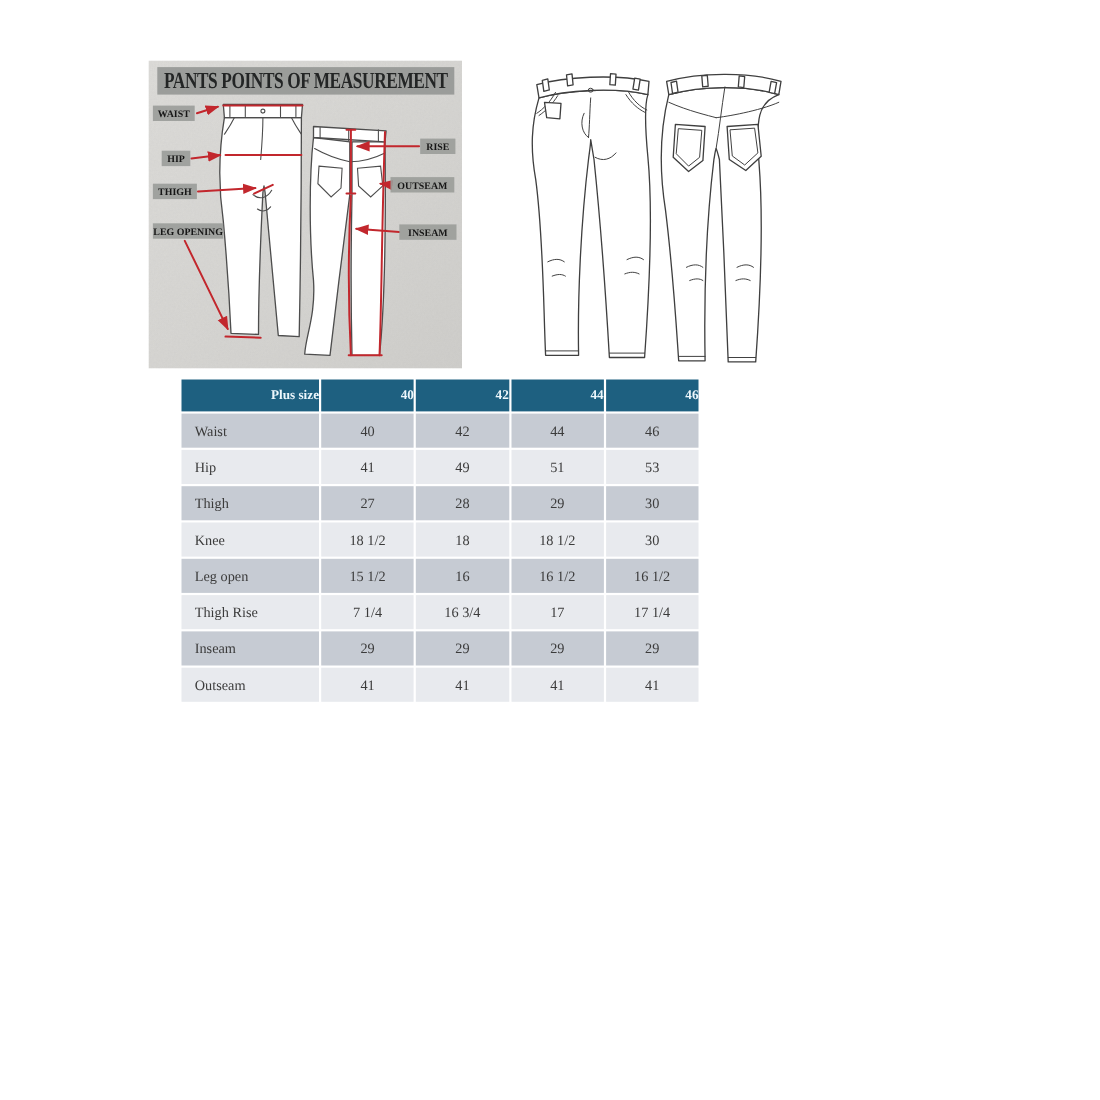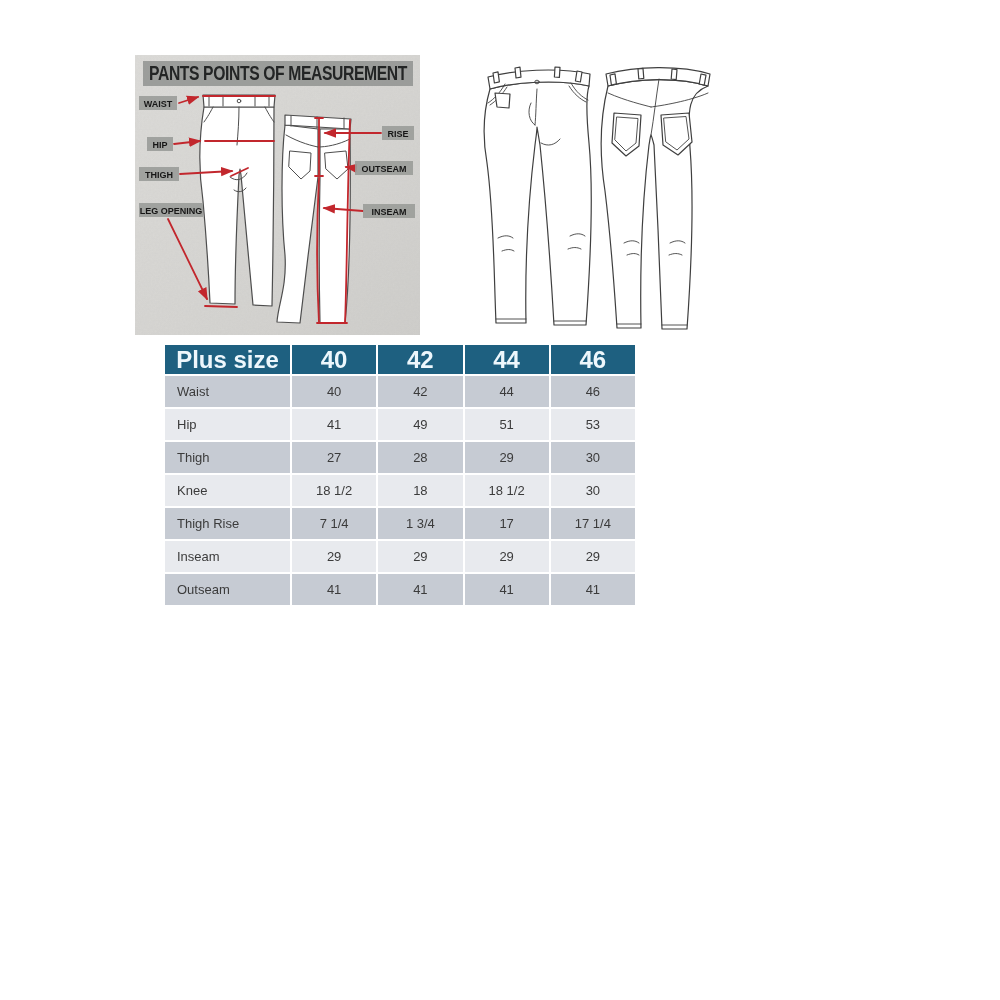--- a/index.html
+++ b/index.html
@@ -1,17 +1,17 @@
 <!DOCTYPE html>
 <html style="--accent_red: #c2272d; --table_header_bg: #1e6080; --table_header_text: #edf7fc; --row_dark: #c6cbd3; --row_light: #e8eaee; --cell_text: #3b3b3b; --diagram_bg: #d8d7d4; --diagram_label_bg: #9a9c99; --diagram_label_text: #161616; --banner_bg: #8d908e; --banner_text: #232525;"><head>
 <meta charset="utf-8">
 <style>
   html,body{margin:0;padding:0;background:#fff;}
   .canvas{position:relative;width:1000px;height:1000px;background:#fff;overflow:hidden;
-          font-family:Liberation Sans, sans-serif;}
+          font-family:Liberation Serif, serif;}
 
   
   .diagram{position:absolute;left:135px;top:55px;width:285px;height:280px;}
   .diagram svg{display:block;}
   .banner-rect{fill:var(--banner_bg);opacity:.82;}
   .banner-text{fill:var(--banner_text);font-weight:bold;font-size:21px;letter-spacing:-.5px;}
   .lblbox{fill:var(--diagram_label_bg);opacity:.9;}
   .lbltxt{fill:var(--diagram_label_text);font-weight:bold;font-size:9px;}
   .sketch{stroke:#4d4d4d;stroke-width:1.2;fill:#ffffff;stroke-linejoin:round;stroke-linecap:round;}
   .sketch-line{stroke:#4d4d4d;stroke-width:1;fill:none;stroke-linecap:round;}
@@ -22,21 +22,21 @@
   .flats{position:absolute;left:478px;top:33px;width:240px;height:302px;}
   .flat{stroke:#3f3f3f;stroke-width:1.2;fill:#ffffff;stroke-linejoin:round;stroke-linecap:round;}
   .flat-line{stroke:#3f3f3f;stroke-width:.9;fill:none;stroke-linecap:round;}
 
   
   .size-chart{position:absolute;left:163px;top:343px;width:474px;}
   table.sizes{border-collapse:separate;border-spacing:2px;width:474px;table-layout:fixed;}
   table.sizes th,table.sizes td{padding:0;}
   th.label-col{width:125px;}
   table.sizes thead th{background:var(--table_header_bg);color:var(--table_header_text);
-      height:29px;font-size:24px;font-weight:bold;text-align:center;vertical-align:middle;}
+      height:29px;font-size:12px;font-weight:bold;text-align:right;vertical-align:middle;}
   th.label-col{font-size:20px;}
   table.sizes tbody td{height:31px;font-size:13px;color:var(--cell_text);
       text-align:center;vertical-align:middle;}
   table.sizes tbody td.rowlabel{text-align:left;padding-left:12px;}
   table.sizes tbody tr:nth-child(odd) td{background:var(--row_dark);}
   table.sizes tbody tr:nth-child(even) td{background:var(--row_light);}
 </style>
 </head>
 <body>
 
@@ -204,23 +204,30 @@
           <td>30</td>
         </tr>
         <tr>
           <td class="rowlabel">Knee</td>
           <td>18 1/2</td>
           <td>18</td>
           <td>18 1/2</td>
           <td>30</td>
         </tr>
         <tr>
+          <td class="rowlabel">Leg open</td>
+          <td>15 1/2</td>
+          <td>16</td>
+          <td>16 1/2</td>
+          <td>16 1/2</td>
+        </tr>
+        <tr>
           <td class="rowlabel">Thigh Rise</td>
           <td>7 1/4</td>
-          <td>1 3/4</td>
+          <td>16 3/4</td>
           <td>17</td>
           <td>17 1/4</td>
         </tr>
         <tr>
           <td class="rowlabel">Inseam</td>
           <td>29</td>
           <td>29</td>
           <td>29</td>
           <td>29</td>
         </tr>

